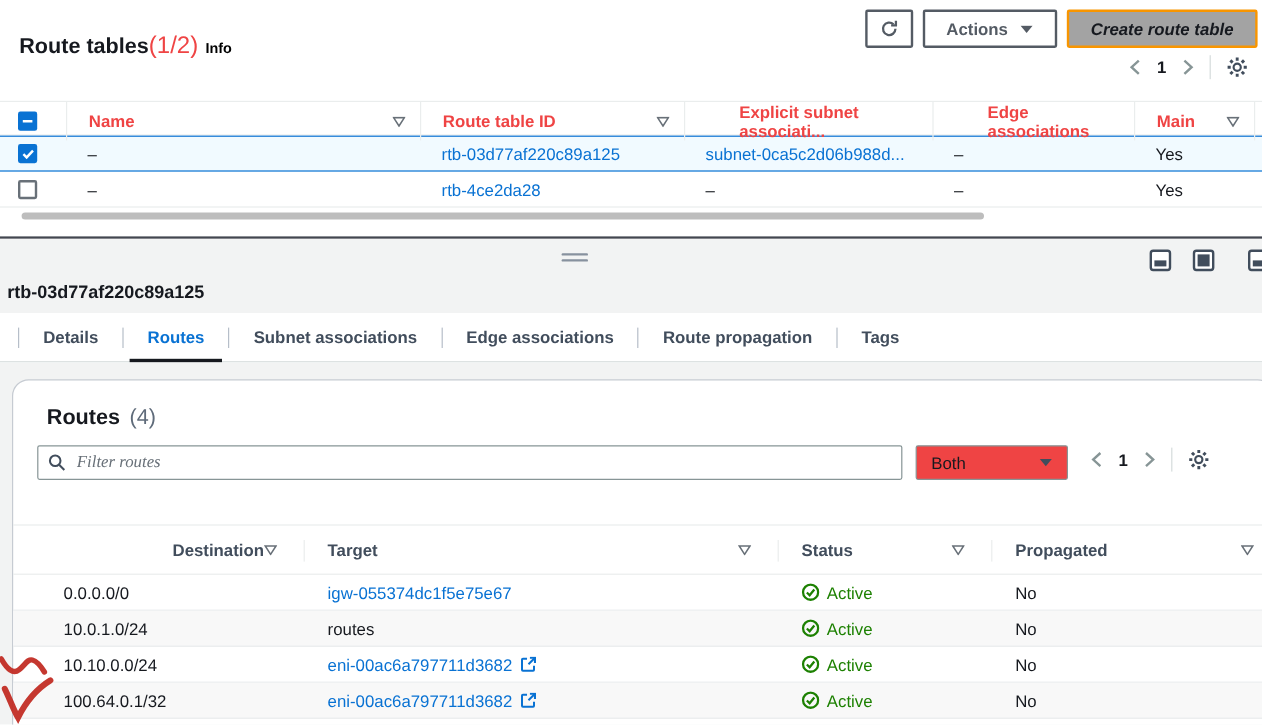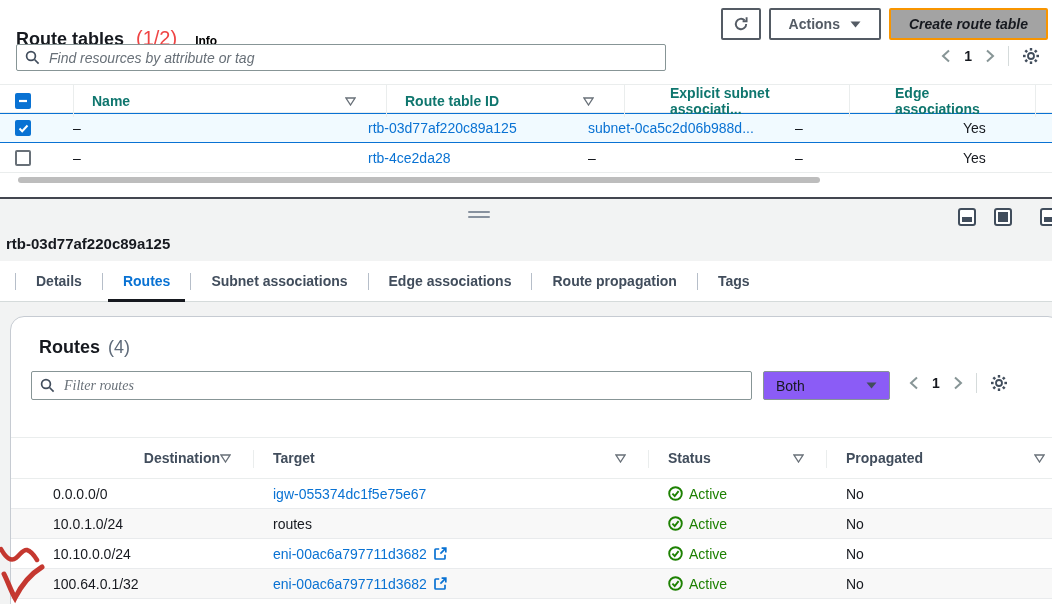--- a/index.html
+++ b/index.html
@@ -6,21 +6,21 @@
   html,body { background:#fff; }
   .screen {
     position:relative; width:1052px; height:604px; overflow:hidden;
     background:#fff; font-family:"Liberation Sans", sans-serif;
     font-size:14px; color:#16191f;
   }
 
   
   .title-row { position:absolute; left:16px; right:4px; top:6px; height:36px;
     display:flex; align-items:center; justify-content:space-between; }
-  .title-left { display:flex; align-items:baseline; gap:12px; }
+  .title-left { display:flex; align-items:baseline; gap:0; }
   .page-title { font-size:18px; font-weight:bold; color:#16191f; }
   .page-count { font-size:20px; font-weight:normal; color:#ef4444;margin-top:28px; }
   .info-link { font-size:12px; font-weight:bold; color:#000000; margin-left:6px; cursor:pointer; }
   .btn-group { display:flex; align-items:center; gap:8px; }
   .btn { height:32px; border:2px solid #545b64; border-radius:2px; background:#fff;
     color:#545b64; font-weight:bold; font-size:14px; font-family:inherit;
     display:inline-flex; align-items:center; gap:10px; padding:0 18px; cursor:pointer; }
   .btn.icon-only { width:40px; padding:0; justify-content:center; }
   .btn.primary { background:#a3a3a3; border-color:#f89500; color:#16191f;font-style:italic; }
 
@@ -33,21 +33,21 @@
   .pager { display:flex; align-items:center; gap:13px; }
   .pager .pg-num { font-weight:bold; color:#16191f; }
   .pager .sep { width:1px; height:20px; background:#d5dbdb; }
   .chev { cursor:pointer; display:flex; }
   .top-pager { position:absolute; right:12px; top:46px; }
 
   
   .rt-table { position:absolute; left:0; right:0; top:84px; }
   .grid-top { display:grid; grid-template-columns:55px 295px 220px 207px 168px 100px 1fr; align-items:center; }
   .rt-head { height:29px; border-top:1px solid #eaeded; border-bottom:1px solid #eaeded;
-    font-weight:bold; color:#0f766e;gap:18px; }
+    font-weight:bold; color:#ef4444; }
   .hcell { display:flex; align-items:center; justify-content:space-between; height:100%;
     padding:0 12px 0 18px; border-left:1px solid #eaeded; cursor:pointer; }
   .hcell.nosort { justify-content:flex-start;padding-left:45px; }
   .cb-cell { padding-left:15px; display:flex; align-items:center; height:100%; }
   .rt-row { height:30px; }
   .rt-row .cell { padding-left:18px; white-space:nowrap; overflow:hidden; text-overflow:ellipsis; }
   .rt-row.selected { background:#f1faff; border-top:1px solid #0972d3; border-bottom:1px solid #0972d3; }
   .rt-row.plain { border-bottom:1px solid #eaeded; }
   .link { color:#0972d3; cursor:pointer; text-decoration:none; }
   .checkbox { width:16px; height:16px; border-radius:2px; display:flex; align-items:center;
@@ -85,21 +85,21 @@
   .card-title .t { font-size:18px; font-weight:bold; }
   .card-title .c { font-size:18px; color:#5f6b7a; }
   .edit-btn { position:absolute; left:905px; top:13px; height:32px; }
   .filter-box { position:absolute; left:20px; top:54px; width:721px; height:29px; }
   .filter-box svg { position:absolute; left:9px; top:7px; }
   .filter-box input { width:100%; height:100%; border:1px solid #879596; border-radius:2px;
     padding:0 8px 0 32px; font-family:Liberation Serif, serif; font-size:14px; outline:none; }
   .filter-box input::placeholder { font-style:italic; color:#687078; }
   .mode-select { position:absolute; left:752px; top:54px; width:127px; height:29px;
     border:1px solid #879596; border-radius:2px; display:flex; align-items:center;
-    justify-content:space-between; padding:0 12px; cursor:pointer; background:#8b5cf6; }
+    justify-content:space-between; padding:0 12px; cursor:pointer; background:#ef4444; }
   .routes-pager { position:absolute; left:898px; top:56px; }
 
   .routes-table { position:absolute; left:0; right:0; top:120px; }
   .grid-rt { display:grid; grid-template-columns:242px 395px 178px 1fr; align-items:center; }
   .r-head { height:42px; border-top:1px solid #eaeded; border-bottom:1px solid #eaeded;
     font-weight:bold; color:#414d5c; position:relative; }
   .r-head .hc { display:flex; align-items:center; justify-content:space-between;
     padding:0 22px 0 20px; cursor:pointer; }
   .r-head .hc.first { padding-left:42px;justify-content:flex-end; }
   .r-head .hc.last { padding-right:16px; }
@@ -140,29 +140,20 @@
               <path d="M0.5 0.5h10L5.5 6.5z" fill="#545b64"></path>
             </svg>
         </span>
       </button>
       <button class="btn primary">
         <span>Create route table</span>
       </button>
     </div>
   </div>
 
-  <div class="search-box">
-    <span>
-      <svg width="15" height="15" viewBox="0 0 15 15">
-          <circle cx="6" cy="6" r="4.4" fill="none" stroke="#414d5c" stroke-width="1.7"></circle>
-          <line x1="9.5" y1="9.5" x2="13.6" y2="13.6" stroke="#414d5c" stroke-width="1.7"></line>
-        </svg>
-    </span>
-    <input type="text" placeholder="Find resources by attribute or tag" style="">
-  </div>
 
   <div class="pager top-pager">
     <span class="chev">
       <svg width="10" height="14" viewBox="0 0 10 14">
           <polyline points="8,1.5 2,7 8,12.5" fill="none" stroke="#879596" stroke-width="2"></polyline>
         </svg>
     </span>
     <span class="pg-num">1</span>
     <span class="chev">
       <svg width="10" height="14" viewBox="0 0 10 14">

